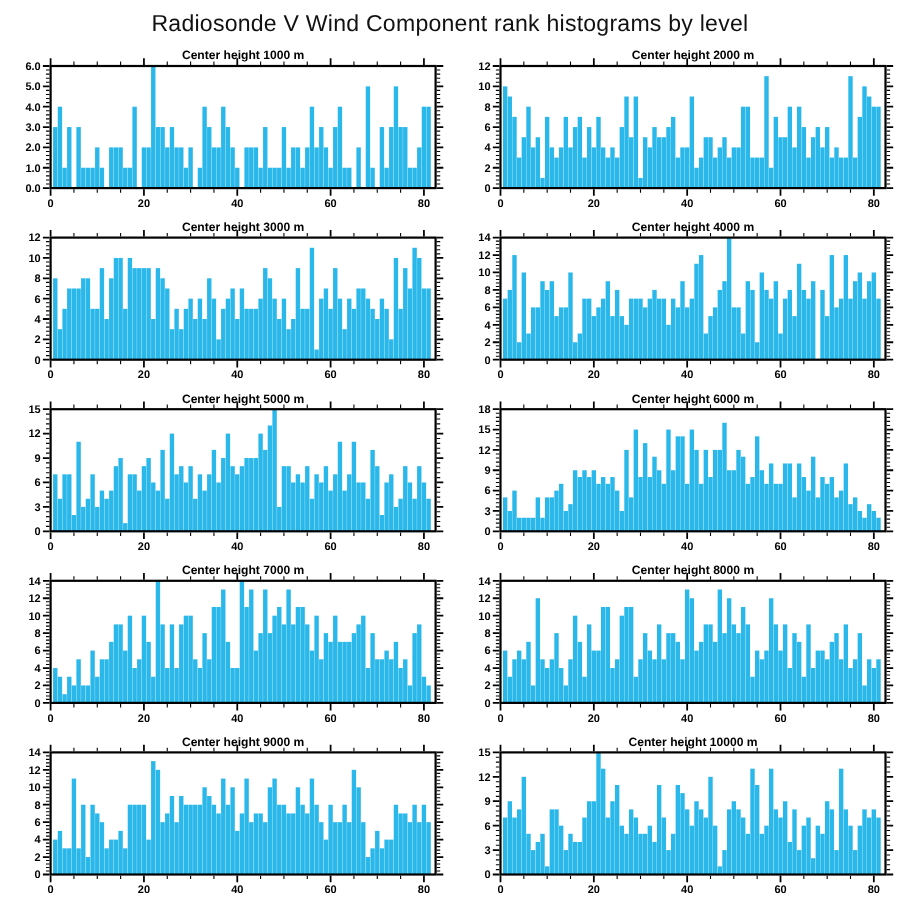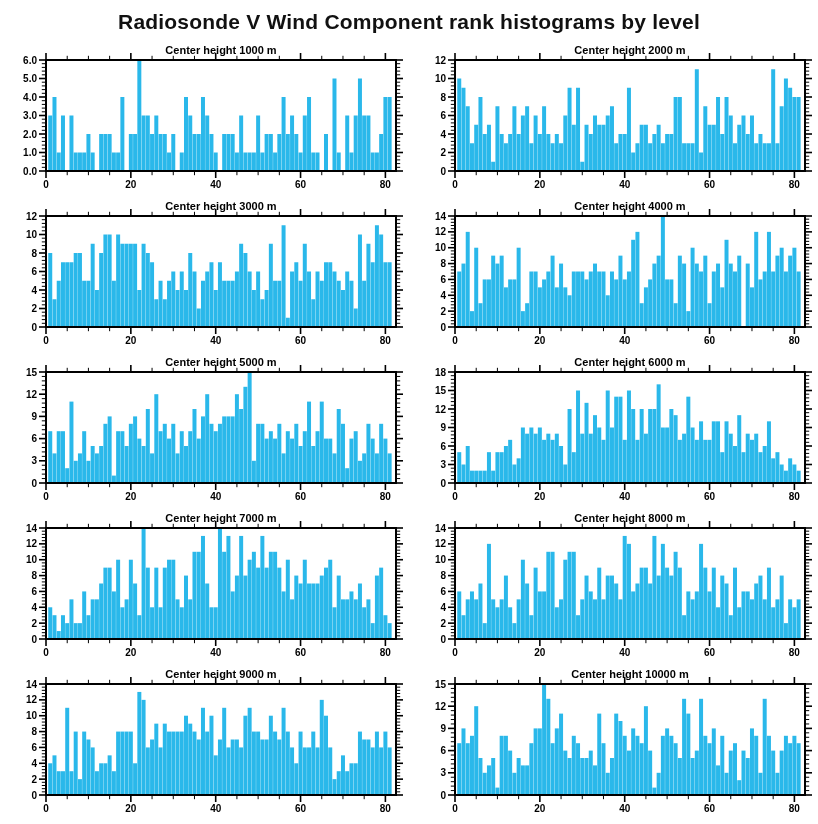--- a/index.html
+++ b/index.html
@@ -2,21 +2,21 @@
 <html><head>
 <meta charset="utf-8">
 <style>
   html,body{margin:0;padding:0;background:#ffffff;}
   .figure{
     width:818px;height:824px;background:#ffffff;position:relative;
     font-family:"Liberation Sans", sans-serif;color:#000;overflow:hidden;
   }
   .main-title{
     height:44px;display:flex;align-items:center;justify-content:center;
-    font-size:21px;letter-spacing:0.2px;font-weight:700;color:#111;
+    font-size:21px;letter-spacing:0.2px;font-weight:400;color:#111;
   }
   .grid{
     display:grid;grid-template-columns:409px 409px;grid-template-rows:repeat(5,156px);
   }
   .subplot{width:409px;height:156px;position:relative;}
   svg text{font-family:"Liberation Sans", sans-serif;}
 </style>
 </head>
 <body>
 

